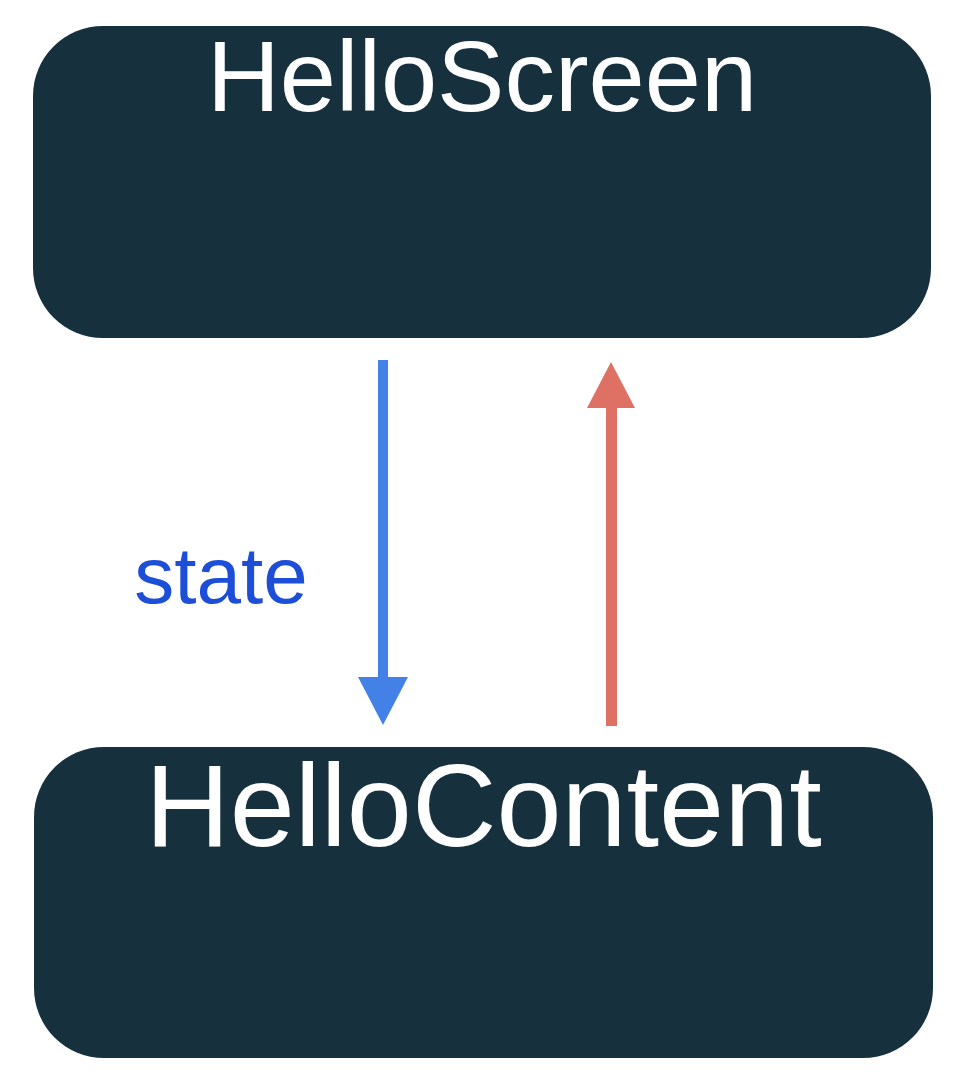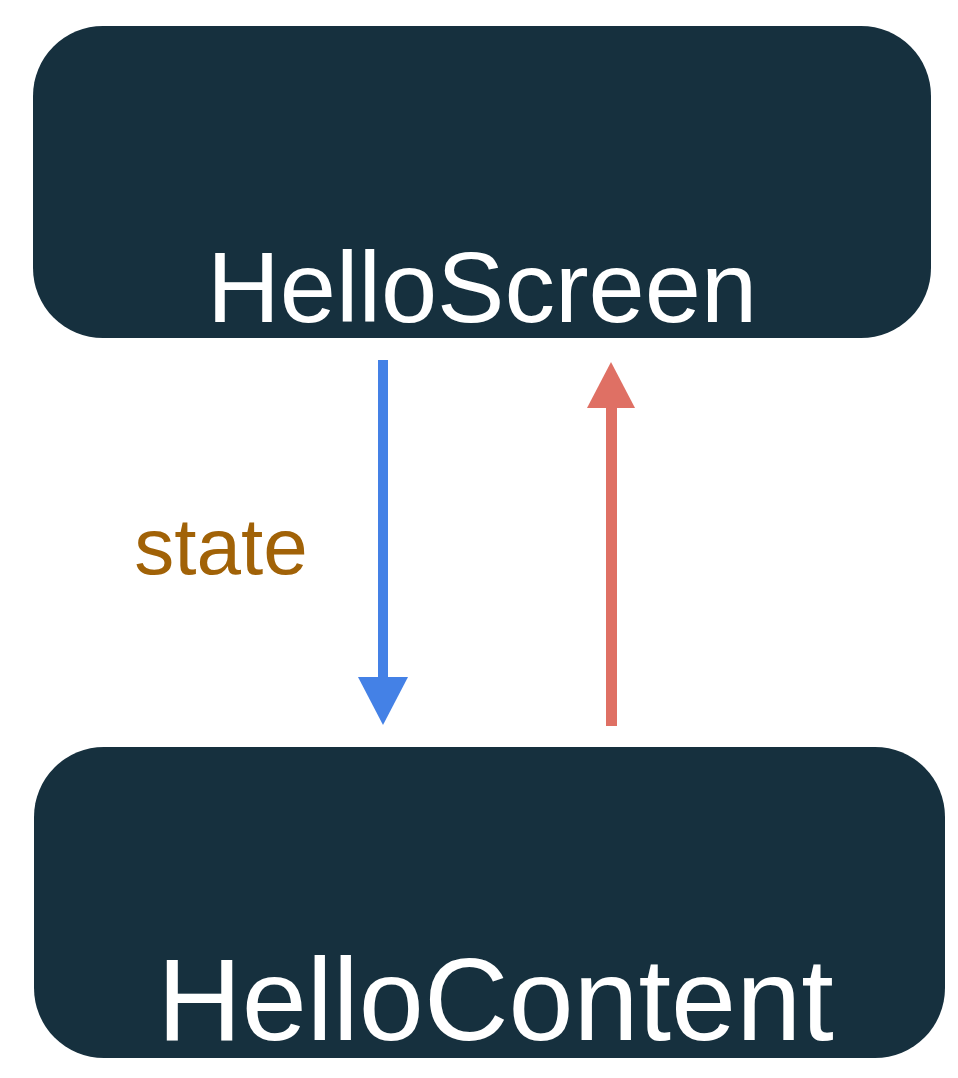--- a/index.html
+++ b/index.html
@@ -13,35 +13,34 @@
     width: 958px;
     height: 1078px;
     background: #ffffff;
     overflow: hidden;
   }
   .node {
     position: absolute;
     background: #16303e;
     border-radius: 70px;
     display: flex;
-    align-items: flex-end;
+    align-items: flex-start;
     justify-content: center;
   }
   .node-top {
     left: 33px;
     top: 26px;
     width: 898px;
     height: 312px;
   }
   .node-bottom {
     left: 34px;
     top: 747px;
     width: 899px;
     height: 311px;
-    padding-left: 12px;
   }
   .node-label {
     color: #ffffff;
     line-height: 1;
     white-space: nowrap;
   }
   .node-top .node-label { font-size: 101px; }
   .node-bottom .node-label { font-size: 117px; }
 
   .arrow-line {
@@ -82,23 +81,23 @@
   }
   .edge-label {
     position: absolute;
     font-size: 80px;
     line-height: 1;
     white-space: nowrap;
     text-align: center;
   }
   .state-label {
     left: 121px;
-    top: 507px;
+    top: 536px;
     width: 200px;
-    color: #a16207;
+    color: #1d4ed8;
   }
   .event-label {
     left: 675px;
     top: 509px;
     width: 212px;
     color: #df7064;
   }
 </style>
 </head>
 <body>

